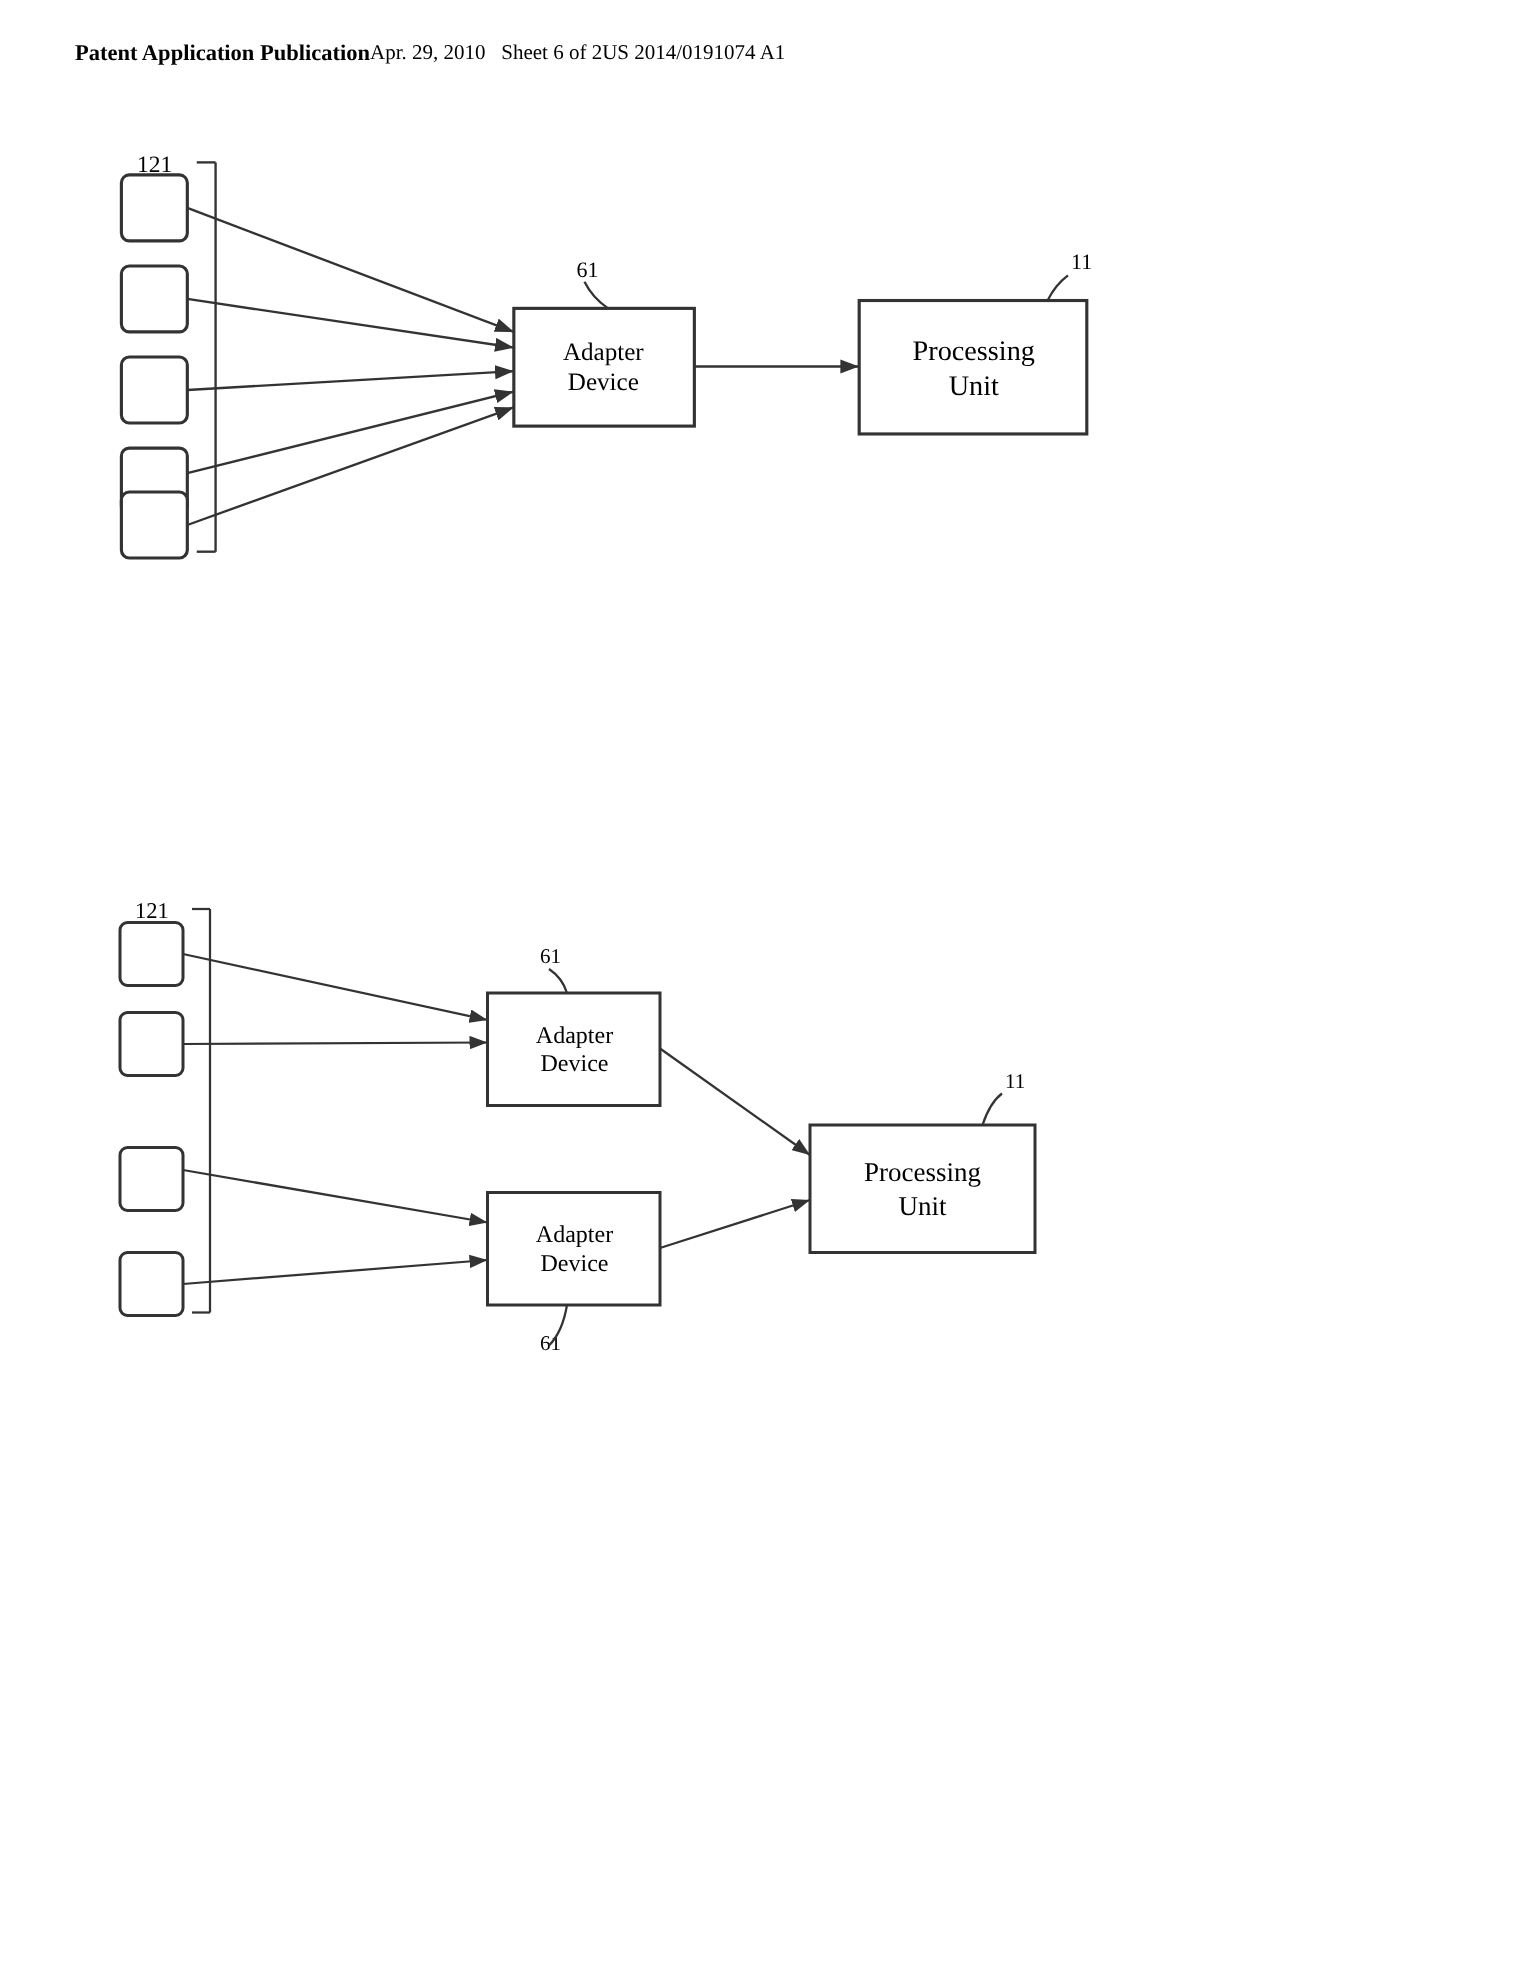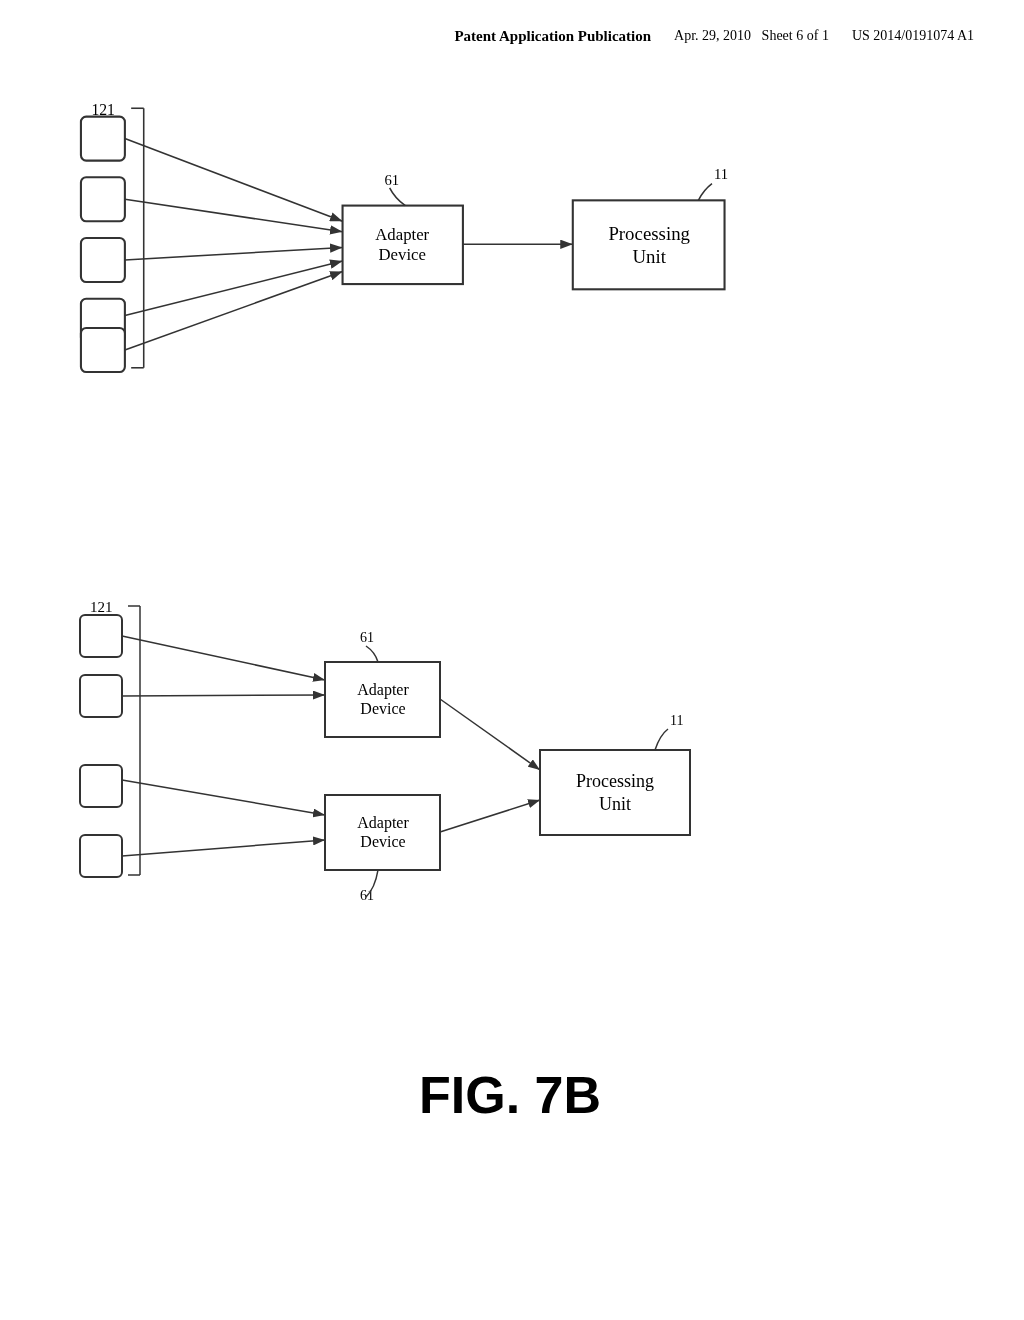--- a/index.html
+++ b/index.html
@@ -8,25 +8,24 @@
       height: 1320px;
       background: #ffffff;
       font-family: 'Times New Roman', Times, serif;
       position: relative;
       overflow: hidden;
     }
 
     
     .header {
       display: flex;
-      justify-content: flex-end;
+      justify-content: flex-start;
       align-items: flex-start;
-      padding: 28px 50px 0 50px;
+      padding: 28px 70px 0 50px;
       font-size: 14px;
-      gap: 23px;
     }
     .header-left {
       font-weight: bold;
       font-size: 15px;
     }
     .header-center {
       font-size: 14px;
       text-align: center;
     }
     .header-right {
@@ -76,21 +75,21 @@
       bottom: 5px;
     }
   </style>
 </head>
 <body>
 
 <div class="header">
   <div class="header-left">Patent Application Publication</div>
   <div class="header-center">
     <span>Apr. 29, 2010</span>&nbsp;&nbsp;
-    <span>Sheet 6 of 1</span>
+    <span>Sheet 6 of 2</span>
   </div>
   <div class="header-right">US 2014/0191074 A1</div>
 </div>
 
 <div class="fig7a">
   <svg class="fig7a-svg" viewBox="0 0 860 420" xmlns="http://www.w3.org/2000/svg">
 
     <text x="30" y="28" font-size="15" font-family="Times New Roman">121</text>
 
     <line x1="68" y1="22" x2="80" y2="22" stroke="#333" stroke-width="1.5"></line>
@@ -188,14 +187,13 @@
 
     <rect x="480" y="170" width="150" height="85" fill="white" stroke="#333" stroke-width="2"></rect>
     <text x="555" y="207" font-size="18" font-family="Times New Roman" text-anchor="middle">Processing</text>
     <text x="555" y="230" font-size="18" font-family="Times New Roman" text-anchor="middle">Unit</text>
 
     <text x="610" y="145" font-size="14" font-family="Times New Roman">11</text>
     <path d="M 608 149 Q 600 155 595 170" fill="none" stroke="#333" stroke-width="1.5"></path>
   </svg>
 
   
-  <div class="fig-label fig-label-b">FIG. 7B</div>
 </div>
 
 </body></html>

